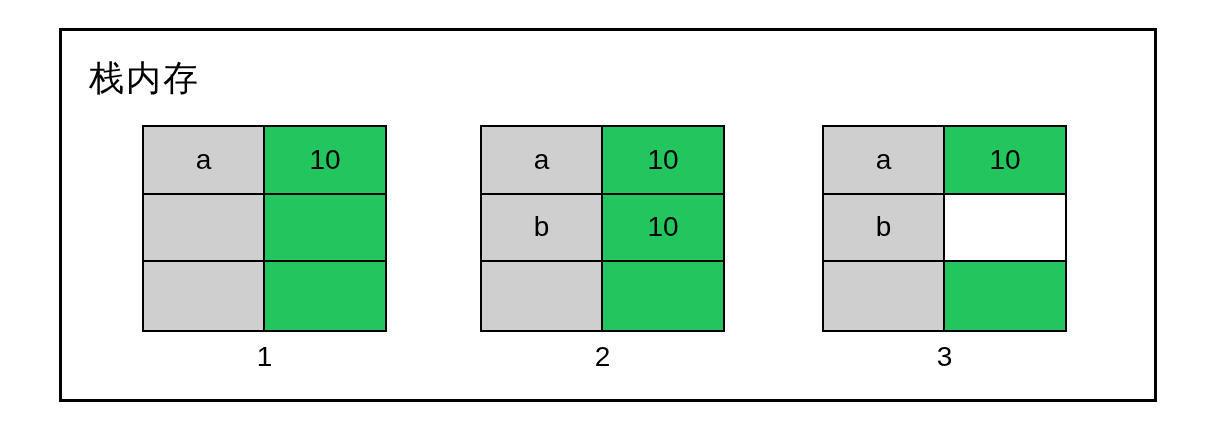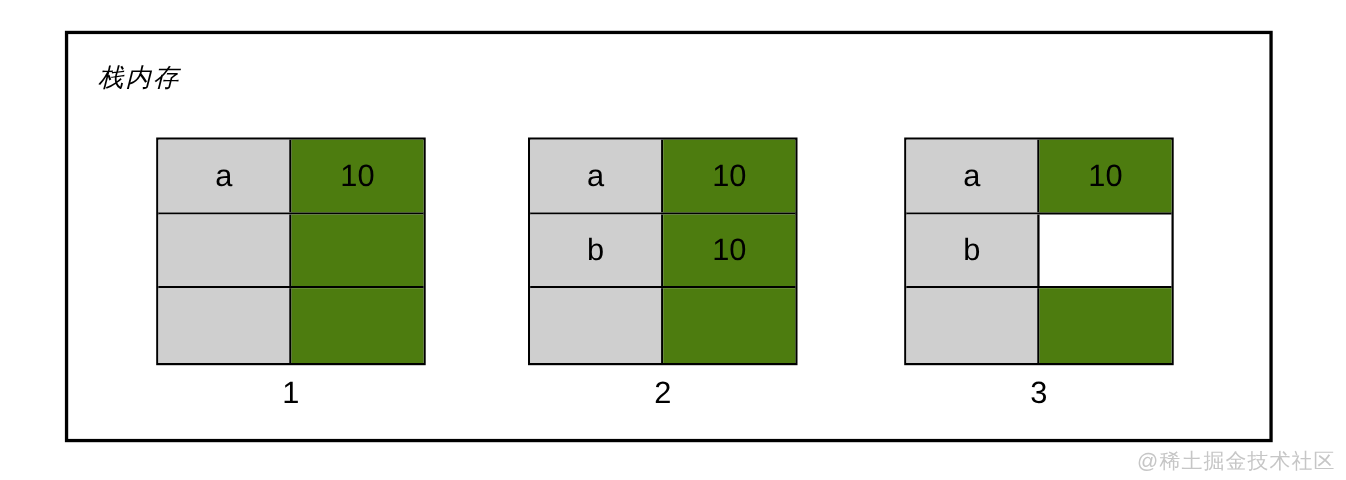--- a/index.html
+++ b/index.html
@@ -22,24 +22,23 @@
     width: 1098px;
     height: 374px;
     border: 3px solid #000000;
     background: #ffffff;
     box-sizing: border-box;
   }
   .diagram-title {
     position: absolute;
     left: 27px;
     top: 24px;
-    font-size: 23px;
+    font-size: 35px;
     color: #000000;
     letter-spacing: 2px;
-    font-style: italic;
   }
   .mem-table {
     position: absolute;
     width: 245px;
     height: 207px;
     border: 2px solid #000000;
     box-sizing: border-box;
     display: grid;
     grid-template-rows: 1fr 1fr 1fr;
   }
@@ -55,21 +54,21 @@
     justify-content: center;
     font-size: 28px;
     color: #000000;
     box-sizing: border-box;
   }
   .cell.key {
     background: #cfcfcf;
     border-right: 2px solid #000000;
   }
   .cell.val {
-    background: #4d7c0f;
+    background: #22c55e;
   }
   .table-label {
     position: absolute;
     width: 245px;
     top: 310px;
     text-align: center;
     font-size: 28px;
     color: #000000;
   }
   .pos-1 { left: 80px; }
@@ -135,14 +134,13 @@
       </div>
       <div class="mem-row">
         <div class="cell key"></div>
         <div class="cell val"></div>
       </div>
     </div>
     <div class="table-label pos-3">3</div>
 
   </div>
 
-  <div class="watermark">@稀土掘金技术社区</div>
 </div>
 
 </body></html>

